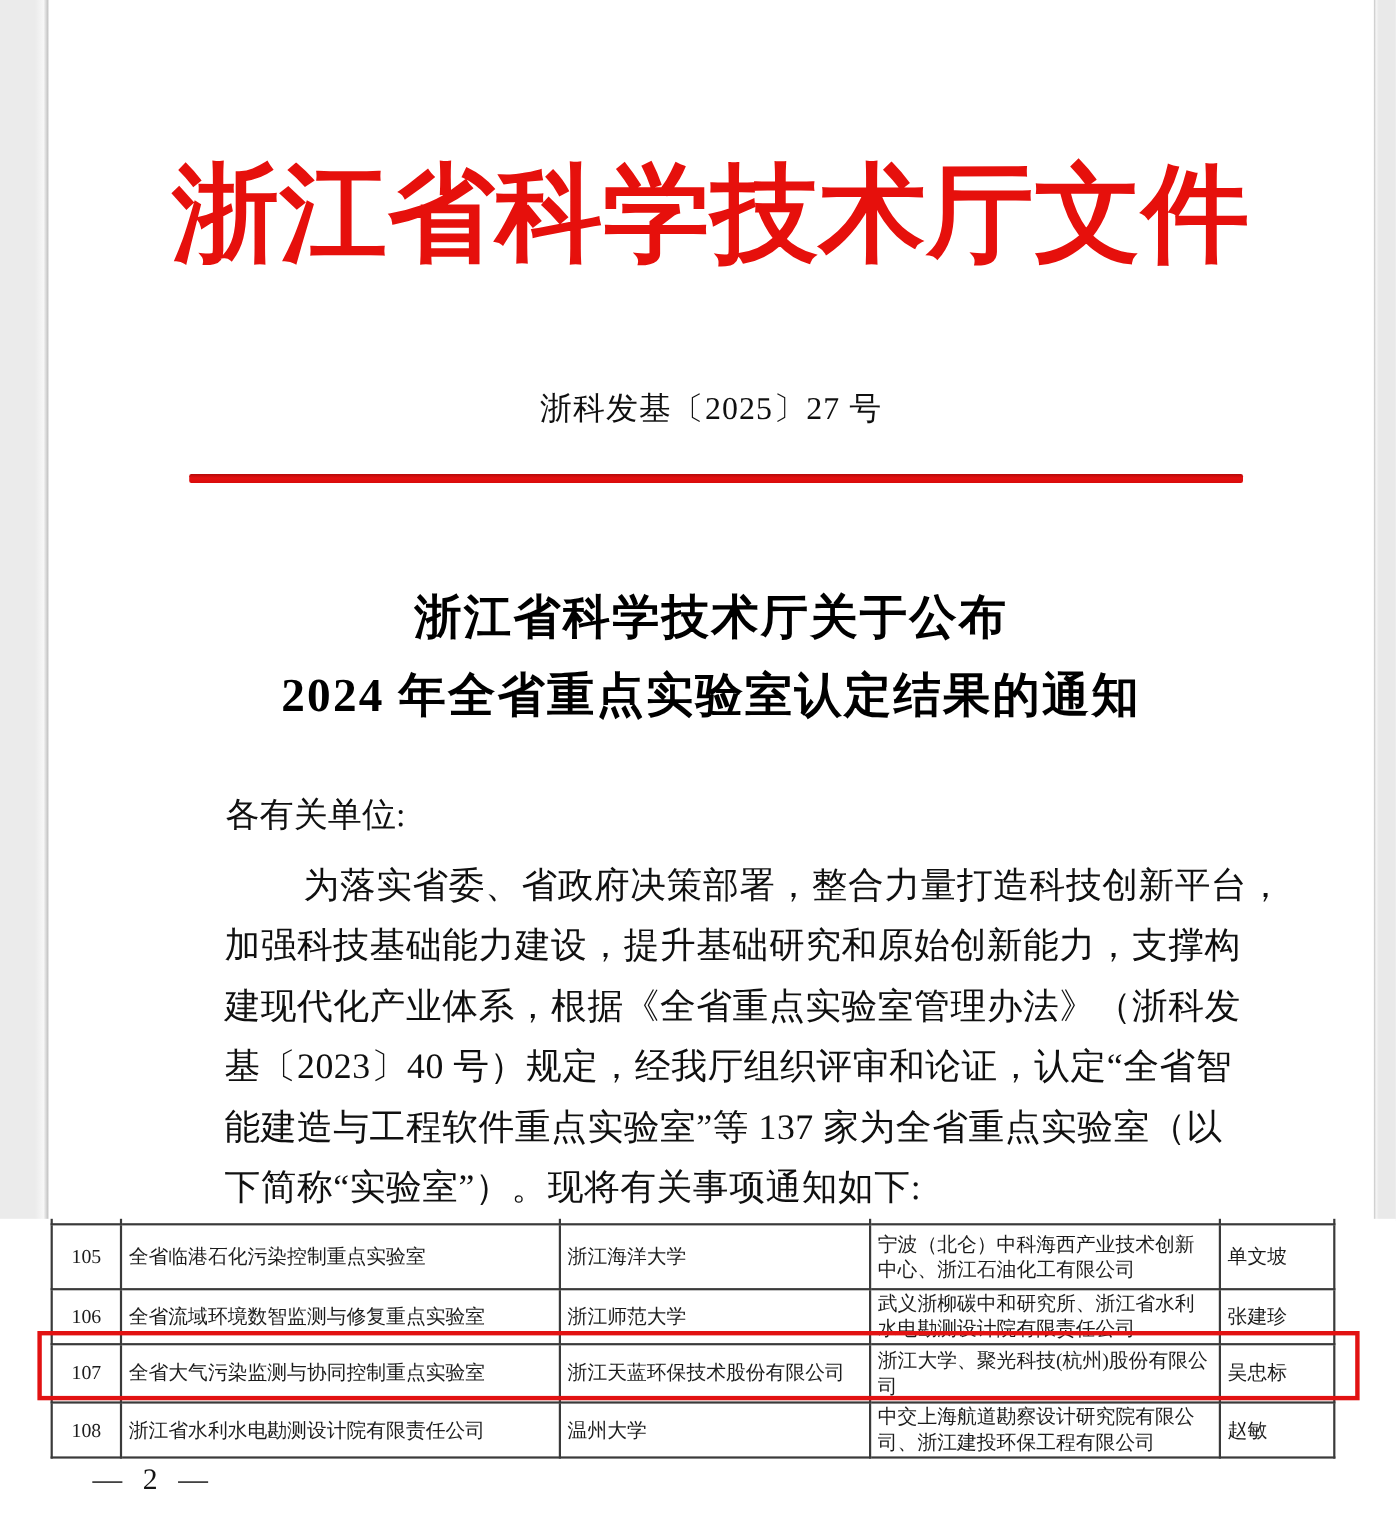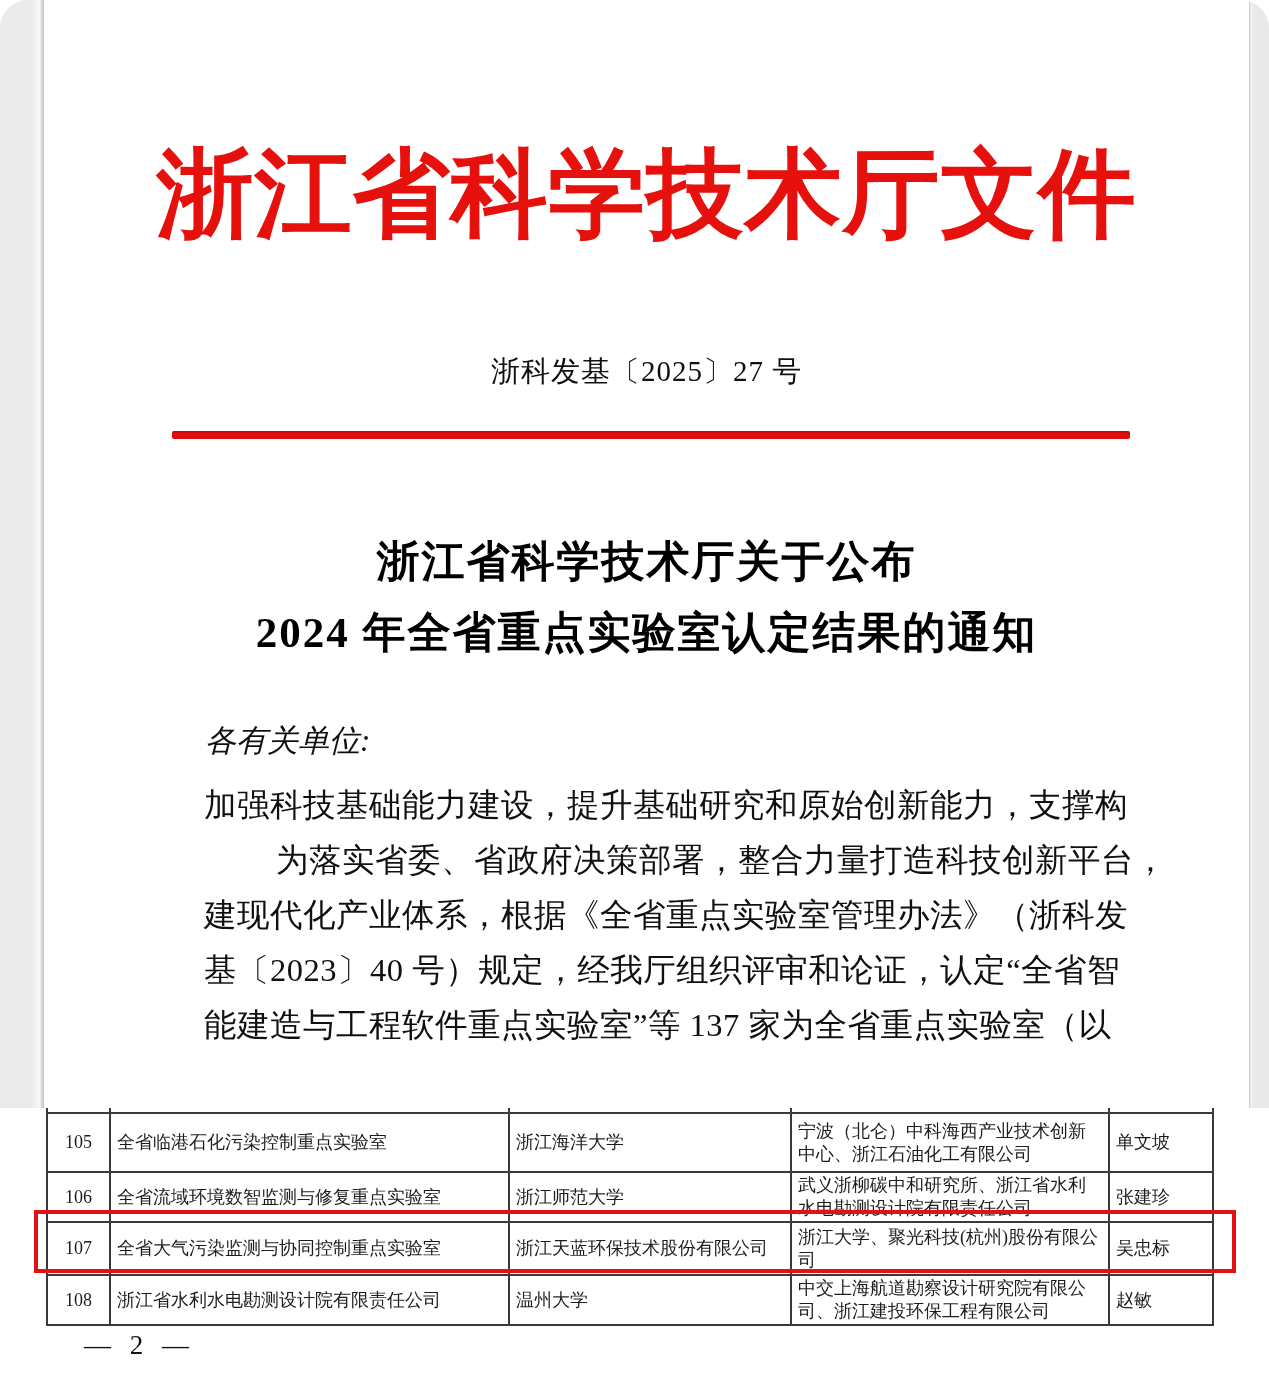--- a/index.html
+++ b/index.html
@@ -2,21 +2,21 @@
 <html><head>
 <meta charset="utf-8">
 <style>
   html,body{margin:0;padding:0;}
   body{
     width:1269px;height:1386px;
     font-family:"Liberation Serif", serif;
     background:#ffffff;
     color:#111;
   }
-  .canvas{position:relative;width:1269px;height:1386px;background:#ffffff;overflow:hidden;border-radius:28px;}
+  .canvas{position:relative;width:1269px;height:1386px;background:#ffffff;overflow:hidden;}
 
   
   .upper{position:absolute;left:0;top:0;width:1269px;height:1108px;background:#ffffff;}
   .gray-left{
     position:absolute;left:0;top:0;width:44px;height:1110px;
     background:linear-gradient(to right,#ebebeb 0%,#ebebeb 72%,#f7f7f7 90%,#c9c9c9 98%,#bdbdbd 100%);
   }
   .gray-right{
     position:absolute;right:0;top:0;width:20px;height:1110px;
     background:linear-gradient(to left,#e9e9e9 0%,#e9e9e9 78%,#f5f5f5 90%,#c4c4c4 100%);
@@ -40,21 +40,21 @@
     border-radius:2px;
   }
   .notice-title{
     position:absolute;left:44px;right:20px;top:526px;
     text-align:center;font-weight:bold;color:#000;
     font-size:43px;letter-spacing:2px;
   }
   .notice-title .line{line-height:71px;}
   .salutation{
     position:absolute;left:205px;top:720px;
-    font-size:31px;color:#101010;font-style:italic;
+    font-size:31px;color:#101010;
   }
   .body-text{
     position:absolute;left:204px;top:778px;width:918px;
     font-size:32.5px;color:#101010;
   }
   .body-text .bline{
     height:55px;line-height:55px;white-space:nowrap;
     letter-spacing:0.5px;
   }
   .body-text .indent{text-indent:72px;}
@@ -111,25 +111,26 @@
     <div class="red-rule"></div>
 
     <div class="notice-title">
       <div class="line">浙江省科学技术厅关于公布</div>
       <div class="line">2024 年全省重点实验室认定结果的通知</div>
     </div>
 
     <div class="salutation">各有关单位:</div>
 
     <div class="body-text">
+      <div class="bline indent">为落实省委、省政府决策部署，整合力量打造科技创新平台，</div>
       <div class="bline">加强科技基础能力建设，提升基础研究和原始创新能力，支撑构</div>
-      <div class="bline indent">为落实省委、省政府决策部署，整合力量打造科技创新平台，</div>
       <div class="bline">建现代化产业体系，根据《全省重点实验室管理办法》（浙科发</div>
       <div class="bline">基〔2023〕40 号）规定，经我厅组织评审和论证，认定“全省智</div>
       <div class="bline">能建造与工程软件重点实验室”等 137 家为全省重点实验室（以</div>
+      <div class="bline">下简称“实验室”）。现将有关事项通知如下:</div>
     </div>
   </div>
 
   <div class="lower">
     <table class="labs">
       <colgroup>
         <col style="width:63px">
         <col style="width:399px">
         <col style="width:282px">
         <col style="width:318px">

